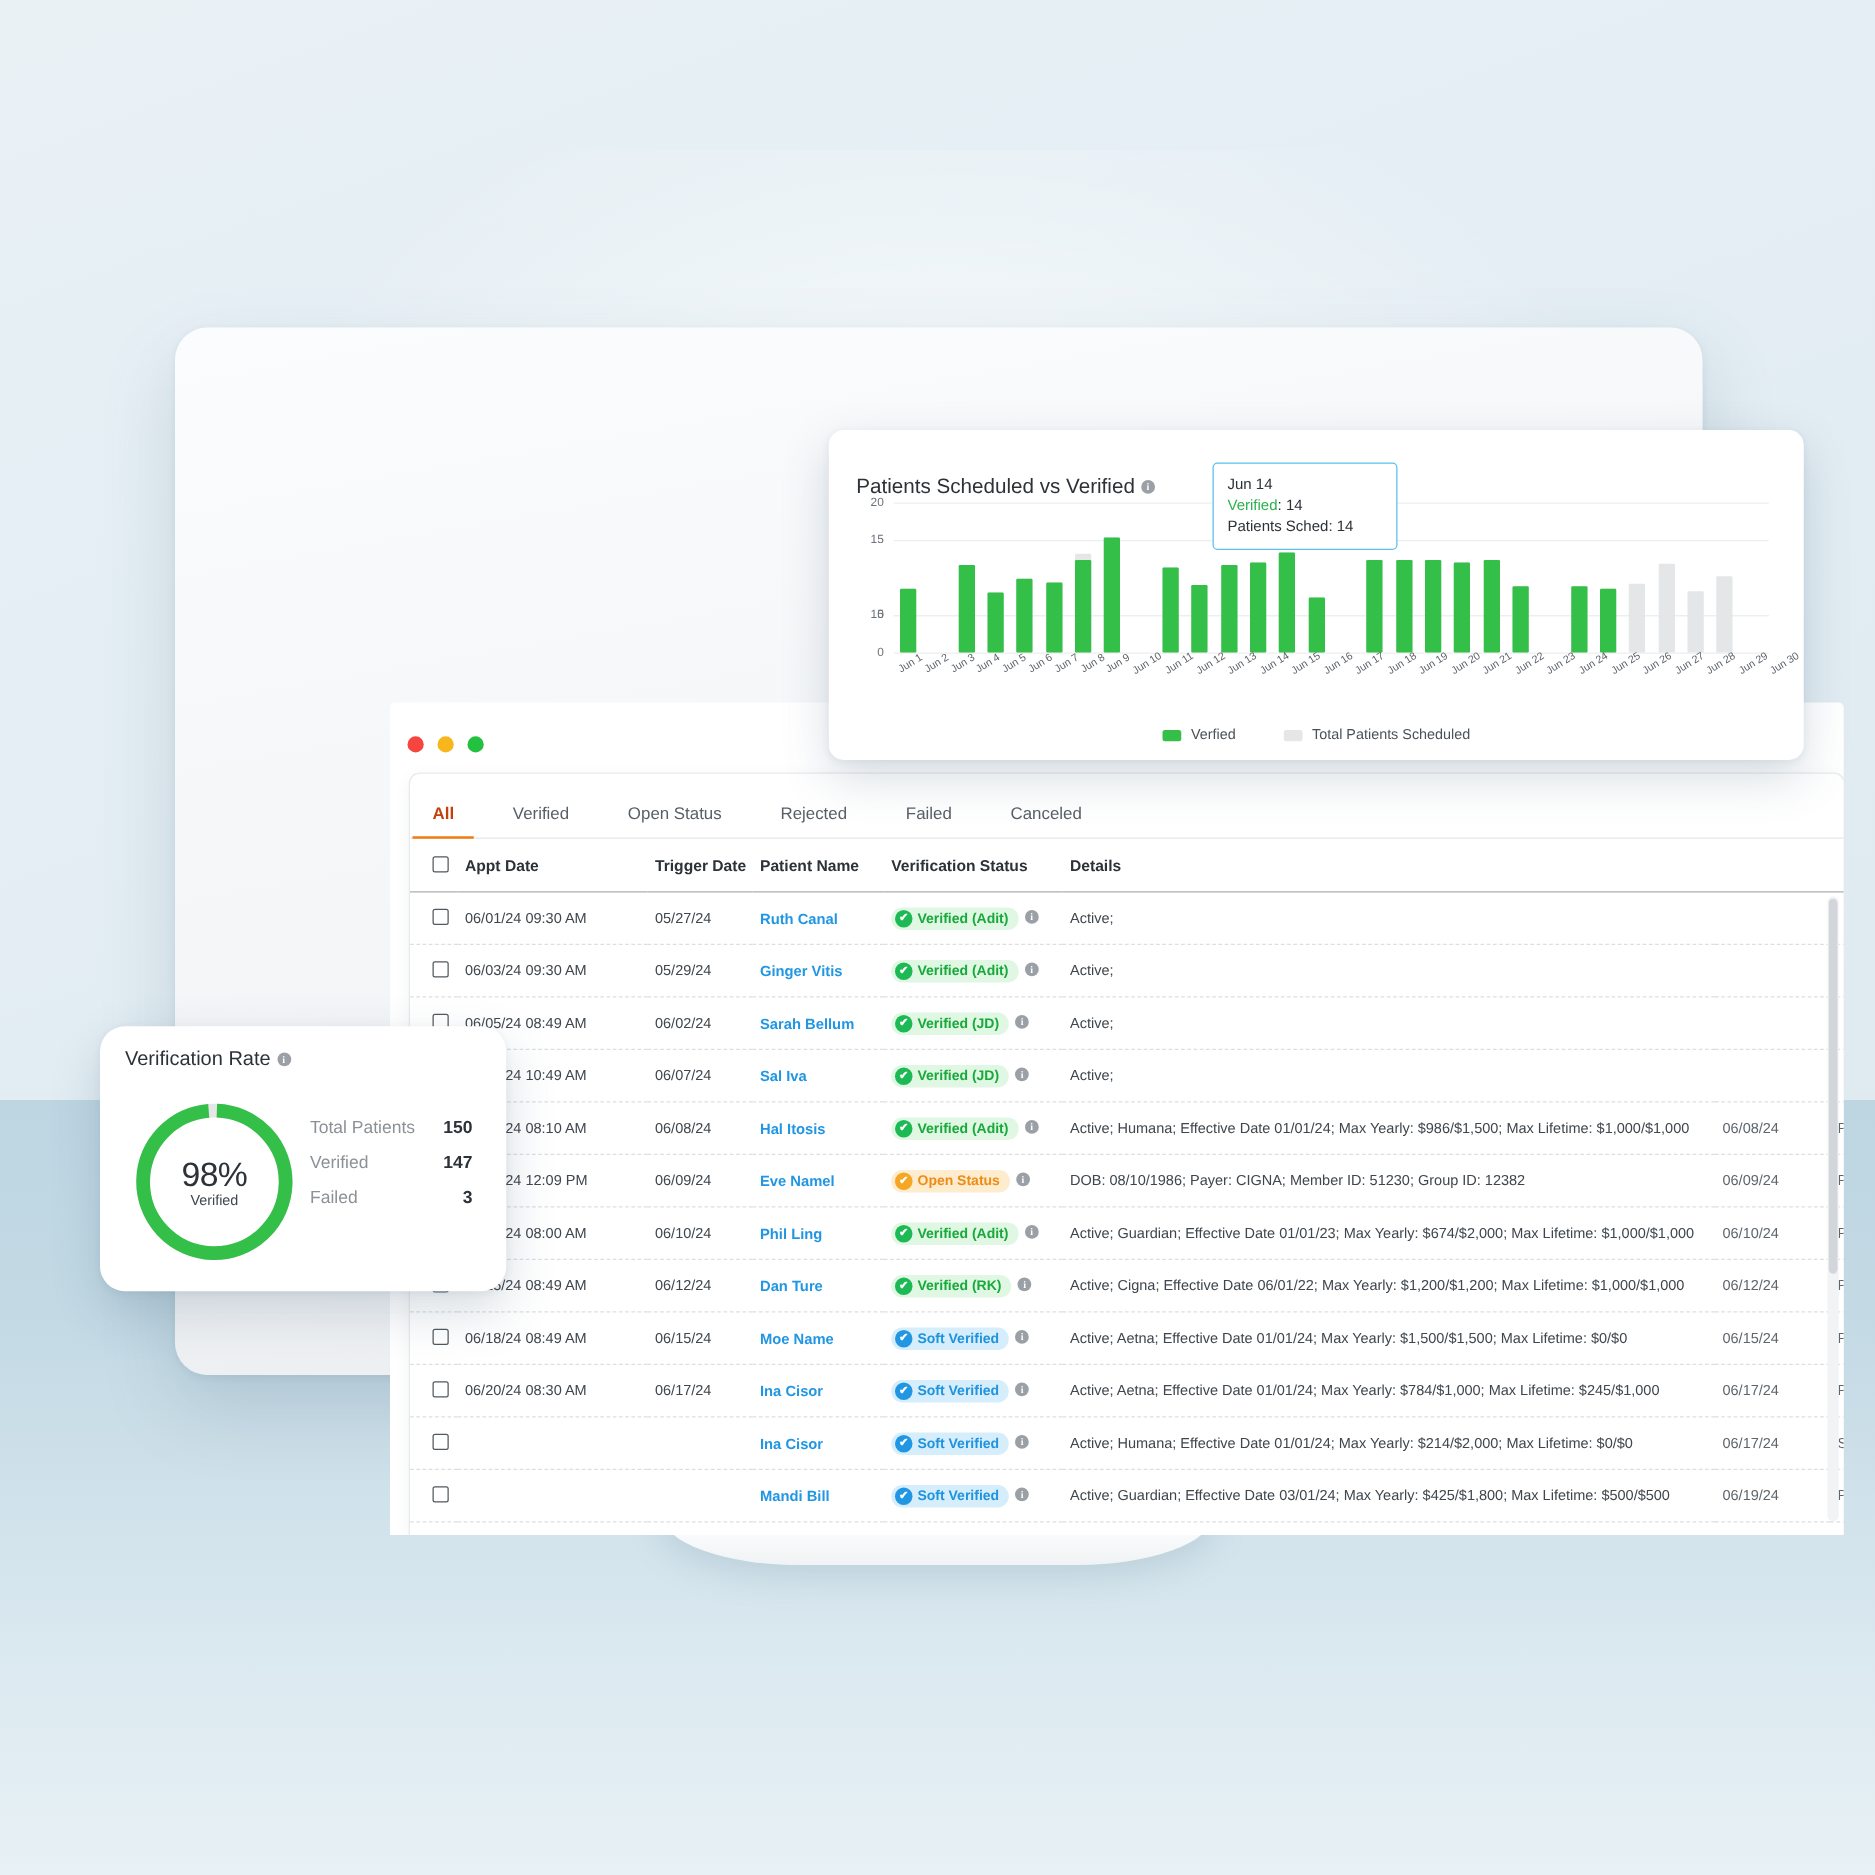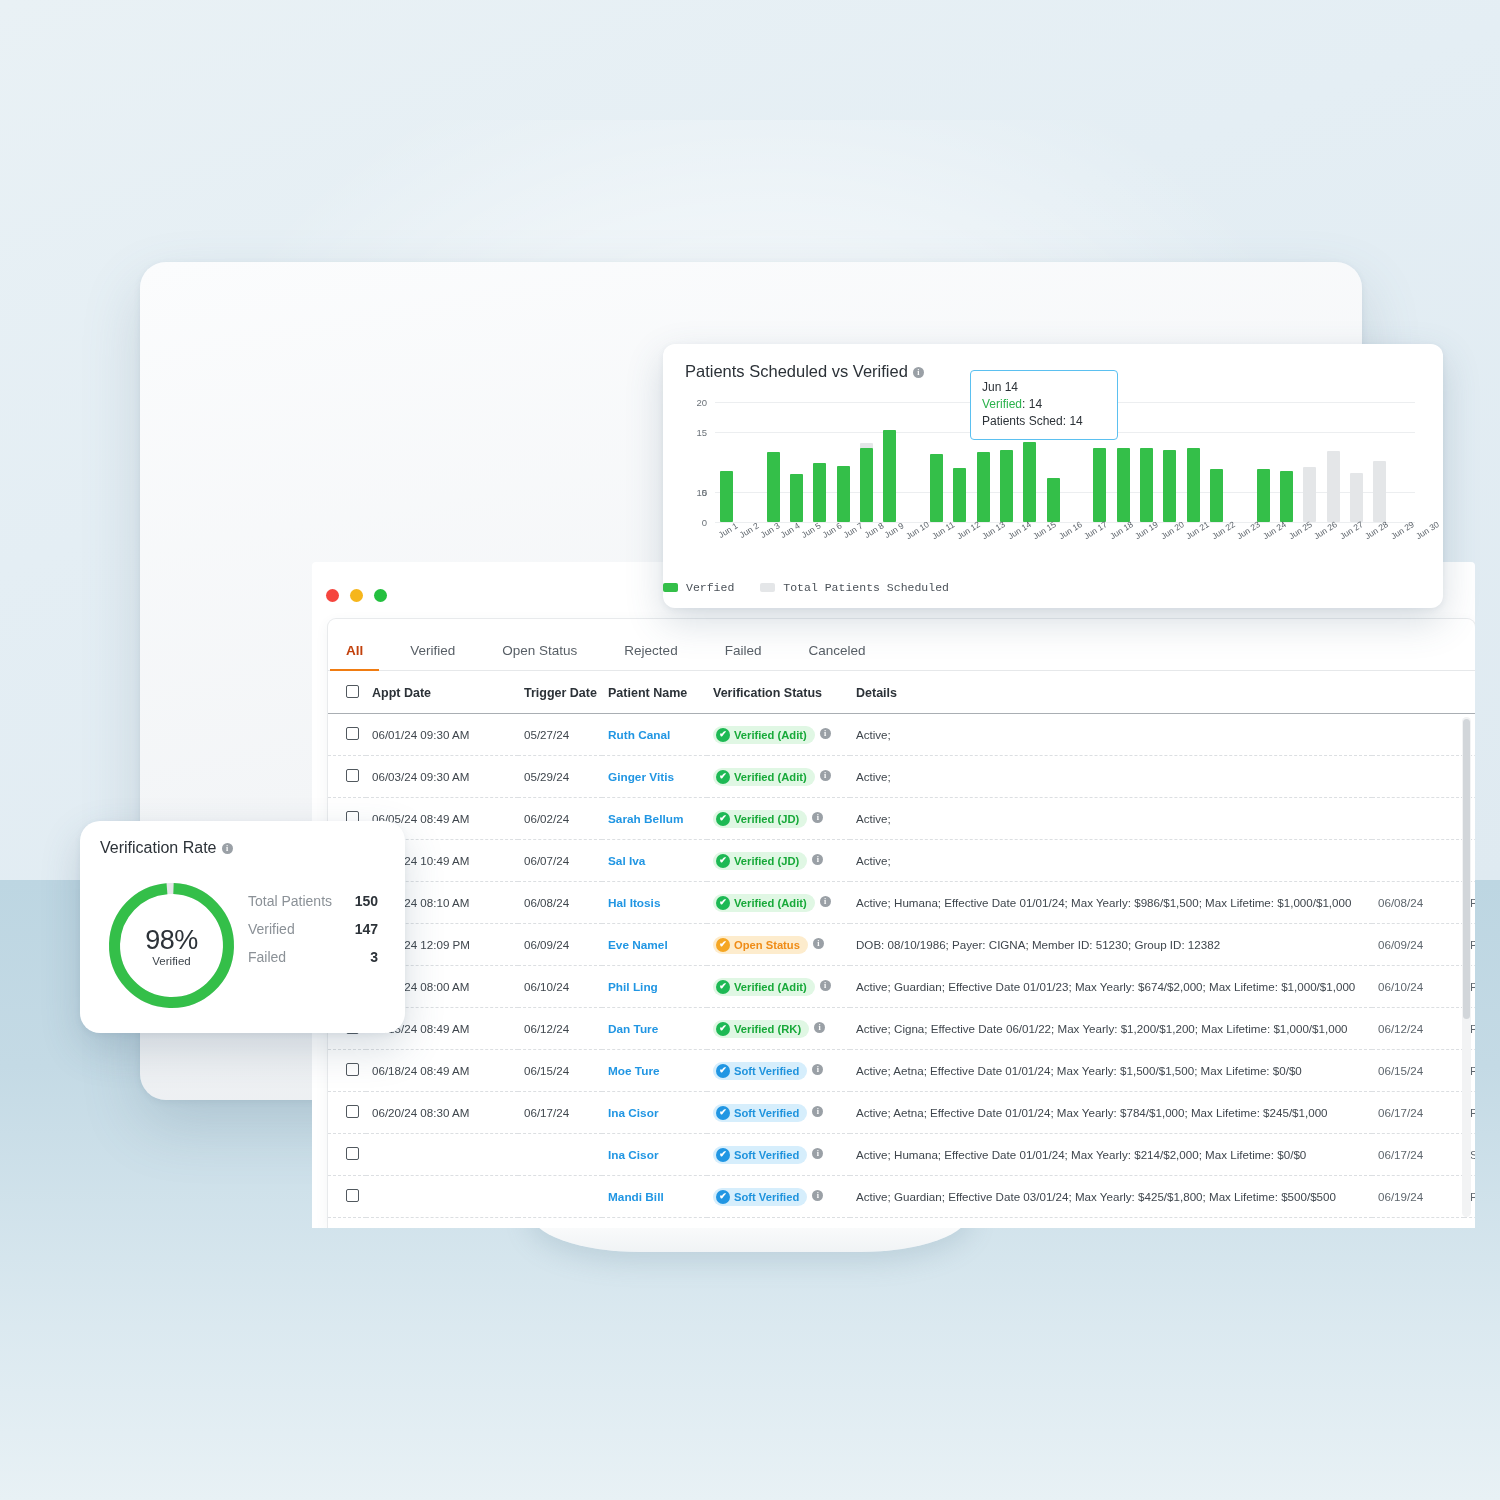--- a/index.html
+++ b/index.html
@@ -147,41 +147,41 @@
     background: #d2d6da; border-radius: 5px; cursor: pointer;
   }
 
   
   #chart-panel {
     position: absolute; left: 663px; top: 344px; width: 780px; height: 264px;
     background: #ffffff; border-radius: 12px;
     box-shadow: 0 14px 38px rgba(60,90,115,0.20), 0 2px 6px rgba(60,90,115,0.08);
     padding: 18px 22px 12px 22px;
   }
-  #chart-title { font-size: 16.5px; color: #2c3238; font-weight: 400; }
+  #chart-title { font-size: 16.5px; color: #2c3238; font-weight: 400; margin-top: 18px; }
   #chart-plot {
     position: absolute; left: 52px; top: 58px; width: 700px; height: 120px;
   }
   .gridline { position: absolute; left: 0; right: 0; height: 1px; background: #eceef0; }
   .ytick {
     position: absolute; right: 100%; margin-right: 8px; transform: translateY(-50%);
     font-size: 9.5px; color: #6b7279; white-space: nowrap;
   }
   #bars { position: absolute; left: 0; bottom: 0; width: 100%; height: 120px; display: flex; align-items: flex-end; }
   .barslot { flex: 1 1 0; height: 100%; position: relative; display: flex; justify-content: center; align-items: flex-end; }
   .bar-sched { position: absolute; bottom: 0; width: 13px; background: #e4e6e8; border-radius: 1px; }
   .bar-ver { position: absolute; bottom: 0; width: 13px; background: #34bf49; border-radius: 1px; }
   #xlabels { position: absolute; left: 52px; top: 182px; width: 700px; display: flex; }
   .xlab {
     flex: 1 1 0; font-size: 8.5px; color: #5c636a; text-align: center;
     transform: rotate(-32deg); transform-origin: 50% 0; white-space: nowrap;
   }
   #chart-legend {
     position: absolute; left: 0; right: 0; bottom: 14px;
-    display: flex; gap: 26px; align-items: center; font-family: Liberation Mono, monospace;
+    display: flex; justify-content: center; gap: 38px; align-items: center;
   }
   .leg { display: flex; align-items: center; gap: 8px; font-size: 11.5px; color: #4a5158; }
   .swatch { width: 15px; height: 9px; border-radius: 2px; }
   .sw-green { background: #34bf49; }
   .sw-grey { background: #e4e6e8; }
   #chart-tooltip {
     position: absolute; left: 970px; top: 370px; width: 148px;
     background: #ffffff; border: 1.5px solid #5bc0f0; border-radius: 4px;
     padding: 8px 11px 9px 11px; font-size: 12px; color: #2c3238; line-height: 1.42;
   }
@@ -353,21 +353,21 @@
                     <span>Verified (RK)</span>
                   </span><span class="info-i">i</span></td>
                 <td class="col-det">Active; Cigna; Effective Date 06/01/22; Max Yearly: $1,200/$1,200; Max Lifetime: $1,000/$1,000</td>
                 <td class="col-dos dos">06/12/24</td>
                 <td class="col-ins instype">Primary</td>
               </tr>
               <tr>
                 <td class="col-chk"><span class="chk"></span></td>
                 <td class="col-appt">06/18/24 08:49 AM</td>
                 <td class="col-trig">06/15/24</td>
-                <td class="col-name"><span class="pname">Moe Ture</span></td>
+                <td class="col-name"><span class="pname">Moe Name</span></td>
                 <td class="col-stat"><span class="badge b-soft">
                     <span class="dot">✔</span>
                     <span>Soft Verified</span>
                   </span><span class="info-i">i</span></td>
                 <td class="col-det">Active; Aetna; Effective Date 01/01/24; Max Yearly: $1,500/$1,500; Max Lifetime: $0/$0</td>
                 <td class="col-dos dos">06/15/24</td>
                 <td class="col-ins instype">Primary</td>
               </tr>
               <tr>
                 <td class="col-chk"><span class="chk"></span></td>

